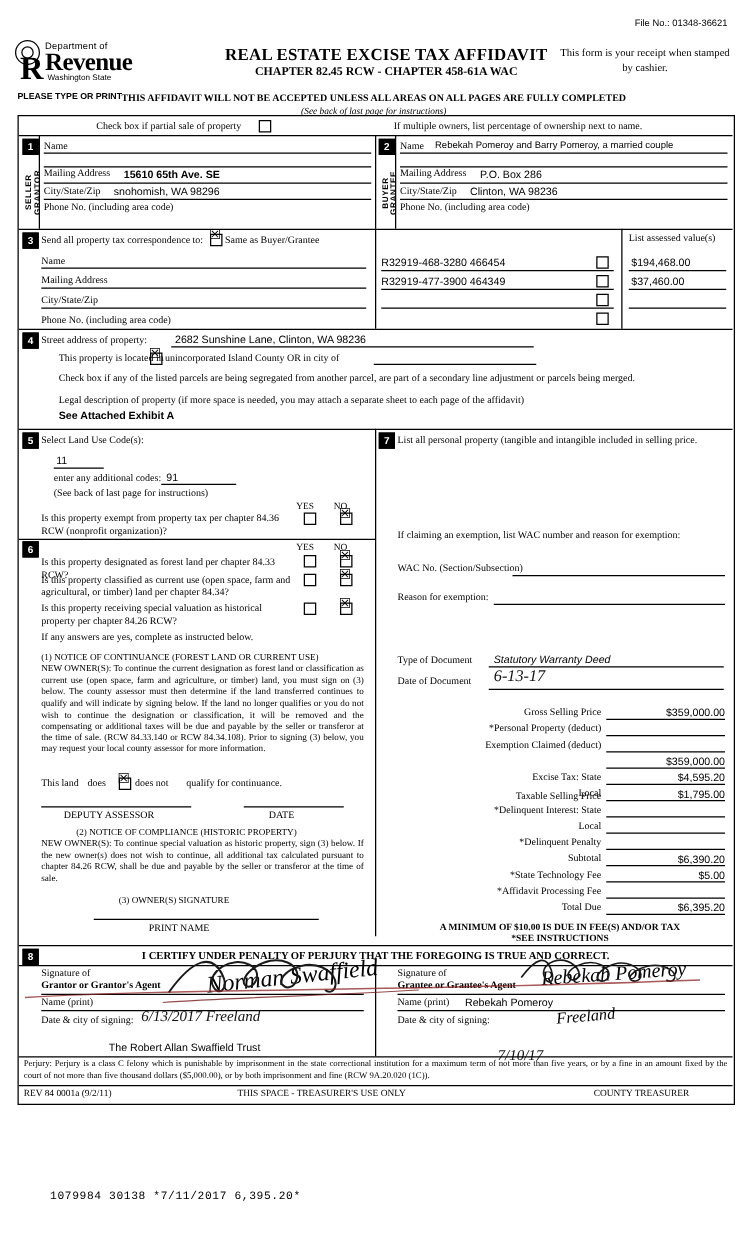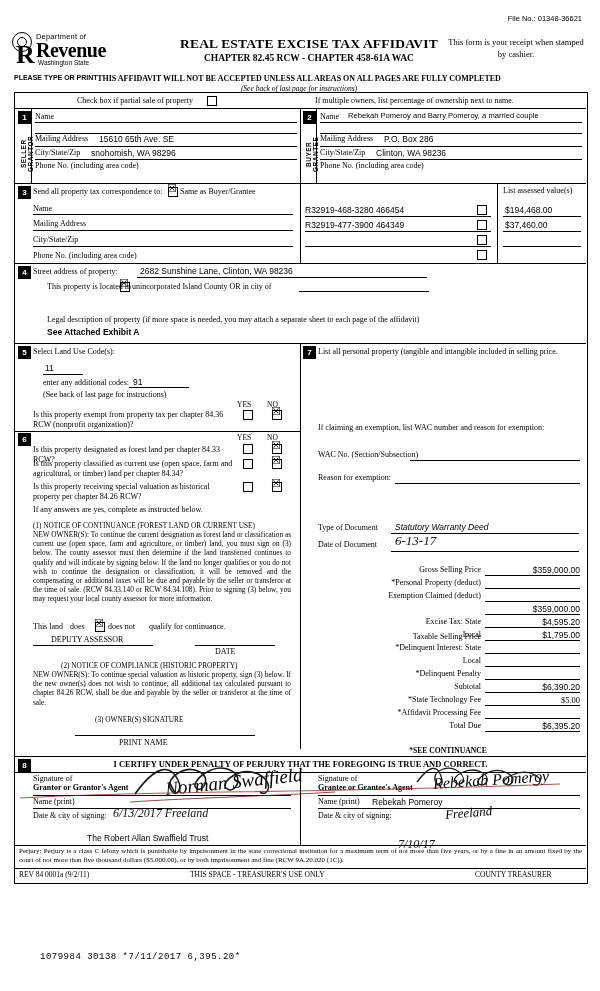--- a/index.html
+++ b/index.html
@@ -97,21 +97,21 @@
 
     <div class="secnum" style="left:3px;top:18px;">1</div>
     <div class="ln v" style="left:16px;top:15px;height:75px;"></div>
     <div class="vert" style="left:5px;top:34px;height:54px;width:11px;">SELLER<br>GRANTOR</div>
 
     <div class="lbl" style="left:20px;top:19px;">Name</div>
     <div class="ln h" style="left:20px;top:29px;width:262px;"></div>
     <div class="ln h" style="left:20px;top:40px;width:262px;"></div>
 
     <div class="lbl" style="left:20px;top:41px;">Mailing Address</div>
-    <div class="val" style="left:84px;top:41px;">15610 65th Ave. SE</div>
+    <div class="val" style="left:84px;top:41px;font-weight:bold;">15610 65th Ave. SE</div>
     <div class="ln h" style="left:20px;top:53px;width:262px;"></div>
 
     <div class="lbl" style="left:20px;top:55px;">City/State/Zip</div>
     <div class="val" style="left:76px;top:55px;">snohomish, WA 98296</div>
     <div class="ln h" style="left:20px;top:66px;width:262px;"></div>
 
     <div class="lbl" style="left:20px;top:68px;">Phone No. (including area code)</div>
     <div class="val" style="left:160px;top:68px;"></div>
 
     <div class="secnum" style="left:288px;top:18px;">2</div>
@@ -185,20 +185,21 @@
     <div class="secnum" style="left:3px;top:173px;">4</div>
     <div class="lbl" style="left:18px;top:174px;">Street address of property:</div>
     <div class="val" style="left:125px;top:173px;">2682 Sunshine Lane, Clinton, WA 98236</div>
     <div class="ln h" style="left:122px;top:184px;width:290px;"></div>
 
     <div class="lbl" style="left:32px;top:189px;">This property is located in</div>
     <div class="cbox checked" style="left:105px;top:189px;"></div>
     <div class="lbl" style="left:117px;top:189px;">unincorporated Island County OR in city of</div>
     <div class="ln h" style="left:284px;top:198px;width:130px;"></div>
 
+    <div class="lbl" style="left:32px;top:205px;width:500px;">Check box if any of the listed parcels are being segregated from another parcel, are part of a secondary line adjustment or parcels being merged.</div>
 
     <div class="lbl" style="left:32px;top:222px;">Legal description of property (if more space is needed, you may attach a separate sheet to each page of the affidavit)</div>
     <div class="val" style="left:32px;top:234px;font-weight:bold;">See Attached Exhibit A</div>
 
     <div class="ln h" style="left:0;top:250px;width:571px;"></div>
 
     <div class="ln v" style="left:285px;top:250px;height:406px;"></div>
 
     <div class="secnum" style="left:3px;top:253px;">5</div>
     <div class="lbl" style="left:18px;top:254px;">Select Land Use Code(s):</div>
@@ -239,21 +240,21 @@
     <div class="paragraph" style="left:18px;top:437px;width:258px;">NEW OWNER(S): To continue the current designation as forest land or classification as current use (open space, farm and agriculture, or timber) land, you must sign on (3) below.  The county assessor must then determine if the land transferred continues to qualify and will indicate by signing below.  If the land no longer qualifies or you do not wish to continue the designation or classification, it will be removed and the compensating or additional taxes will be due and payable by the seller or transferor at the time of sale.  (RCW 84.33.140 or RCW 84.34.108).  Prior to signing (3) below, you may request your local county assessor for more information.</div>
 
     <div class="lbl" style="left:18px;top:529px;">This land</div>
     <div class="lbl" style="left:55px;top:529px;">does</div>
     <div class="cbox checked" style="left:80px;top:529px;"></div>
     <div class="lbl" style="left:93px;top:529px;">does not</div>
     <div class="lbl" style="left:134px;top:529px;">qualify for continuance.</div>
 
     <div class="ln h" style="left:18px;top:552px;width:120px;"></div>
     <div class="ln h" style="left:180px;top:552px;width:80px;"></div>
-    <div class="lbl" style="left:36px;top:542px;">DEPUTY ASSESSOR</div>
+    <div class="lbl" style="left:36px;top:554px;">DEPUTY ASSESSOR</div>
     <div class="lbl" style="left:200px;top:554px;">DATE</div>
 
     <div class="lbl" style="left:46px;top:568px;font-size:7.3px;">(2) NOTICE OF COMPLIANCE (HISTORIC PROPERTY)</div>
     <div class="paragraph" style="left:18px;top:577px;width:258px;">NEW OWNER(S): To continue special valuation as historic property, sign (3) below.  If the new owner(s) does not wish to continue, all additional tax calculated pursuant to chapter 84.26 RCW, shall be due and payable by the seller or transferor at the time of sale.</div>
 
     <div class="lbl" style="left:80px;top:622px;font-size:7.3px;">(3) OWNER(S) SIGNATURE</div>
     <div class="ln h" style="left:60px;top:642px;width:180px;"></div>
     <div class="lbl" style="left:104px;top:645px;">PRINT NAME</div>
 
     <div class="secnum" style="left:288px;top:253px;">7</div>
@@ -308,32 +309,33 @@
 
     <div class="rlabel" style="left:300px;top:576px;width:166px;">*Delinquent Penalty</div>
     <div class="ramt" style="left:470px;top:576px;width:95px;"></div>
     <div class="ln h" style="left:470px;top:586px;width:95px;"></div>
 
     <div class="rlabel" style="left:300px;top:589px;width:166px;">Subtotal</div>
     <div class="ramt" style="left:470px;top:589px;width:95px;">$6,390.20</div>
     <div class="ln h" style="left:470px;top:599px;width:95px;"></div>
 
     <div class="rlabel" style="left:300px;top:602px;width:166px;">*State Technology Fee</div>
-    <div class="ramt" style="left:470px;top:602px;width:95px;font-family:Liberation Serif, serif;">$5.00</div>
+    <div class="ramt" style="left:470px;top:602px;width:95px;">$5.00</div>
     <div class="ln h" style="left:470px;top:612px;width:95px;"></div>
 
     <div class="rlabel" style="left:300px;top:615px;width:166px;">*Affidavit Processing Fee</div>
     <div class="ramt" style="left:470px;top:615px;width:95px;"></div>
     <div class="ln h" style="left:470px;top:625px;width:95px;"></div>
 
     <div class="rlabel" style="left:300px;top:628px;width:166px;">Total Due</div>
     <div class="ramt" style="left:470px;top:628px;width:95px;">$6,395.20</div>
     <div class="ln h" style="left:470px;top:638px;width:95px;"></div>
 
-    <div class="lbl" style="left:300px;top:653px;width:266px;text-align:center;font-weight:bold;font-size:7.6px;">*SEE CONTINUANCE</div>
+    <div class="lbl" style="left:300px;top:644px;width:266px;text-align:center;font-weight:bold;font-size:7.6px;">A MINIMUM OF $10.00 IS DUE IN FEE(S) AND/OR TAX</div>
+    <div class="lbl" style="left:300px;top:653px;width:266px;text-align:center;font-weight:bold;font-size:7.6px;">*SEE INSTRUCTIONS</div>
 
     <div class="ln h" style="left:0;top:663px;width:571px;"></div>
 
     <div class="secnum" style="left:3px;top:666px;">8</div>
     <div class="lbl" style="left:0;top:666px;width:571px;text-align:center;font-weight:bold;font-size:8.5px;">I CERTIFY UNDER PENALTY OF PERJURY THAT THE FOREGOING IS TRUE AND CORRECT.</div>
     <div class="ln h" style="left:0;top:679px;width:571px;"></div>
     <div class="ln v" style="left:285px;top:679px;height:73px;"></div>
 
     <div class="lbl" style="left:18px;top:681px;">Signature of</div>
     <div class="lblb" style="left:18px;top:690px;">Grantor or Grantor's Agent</div>

